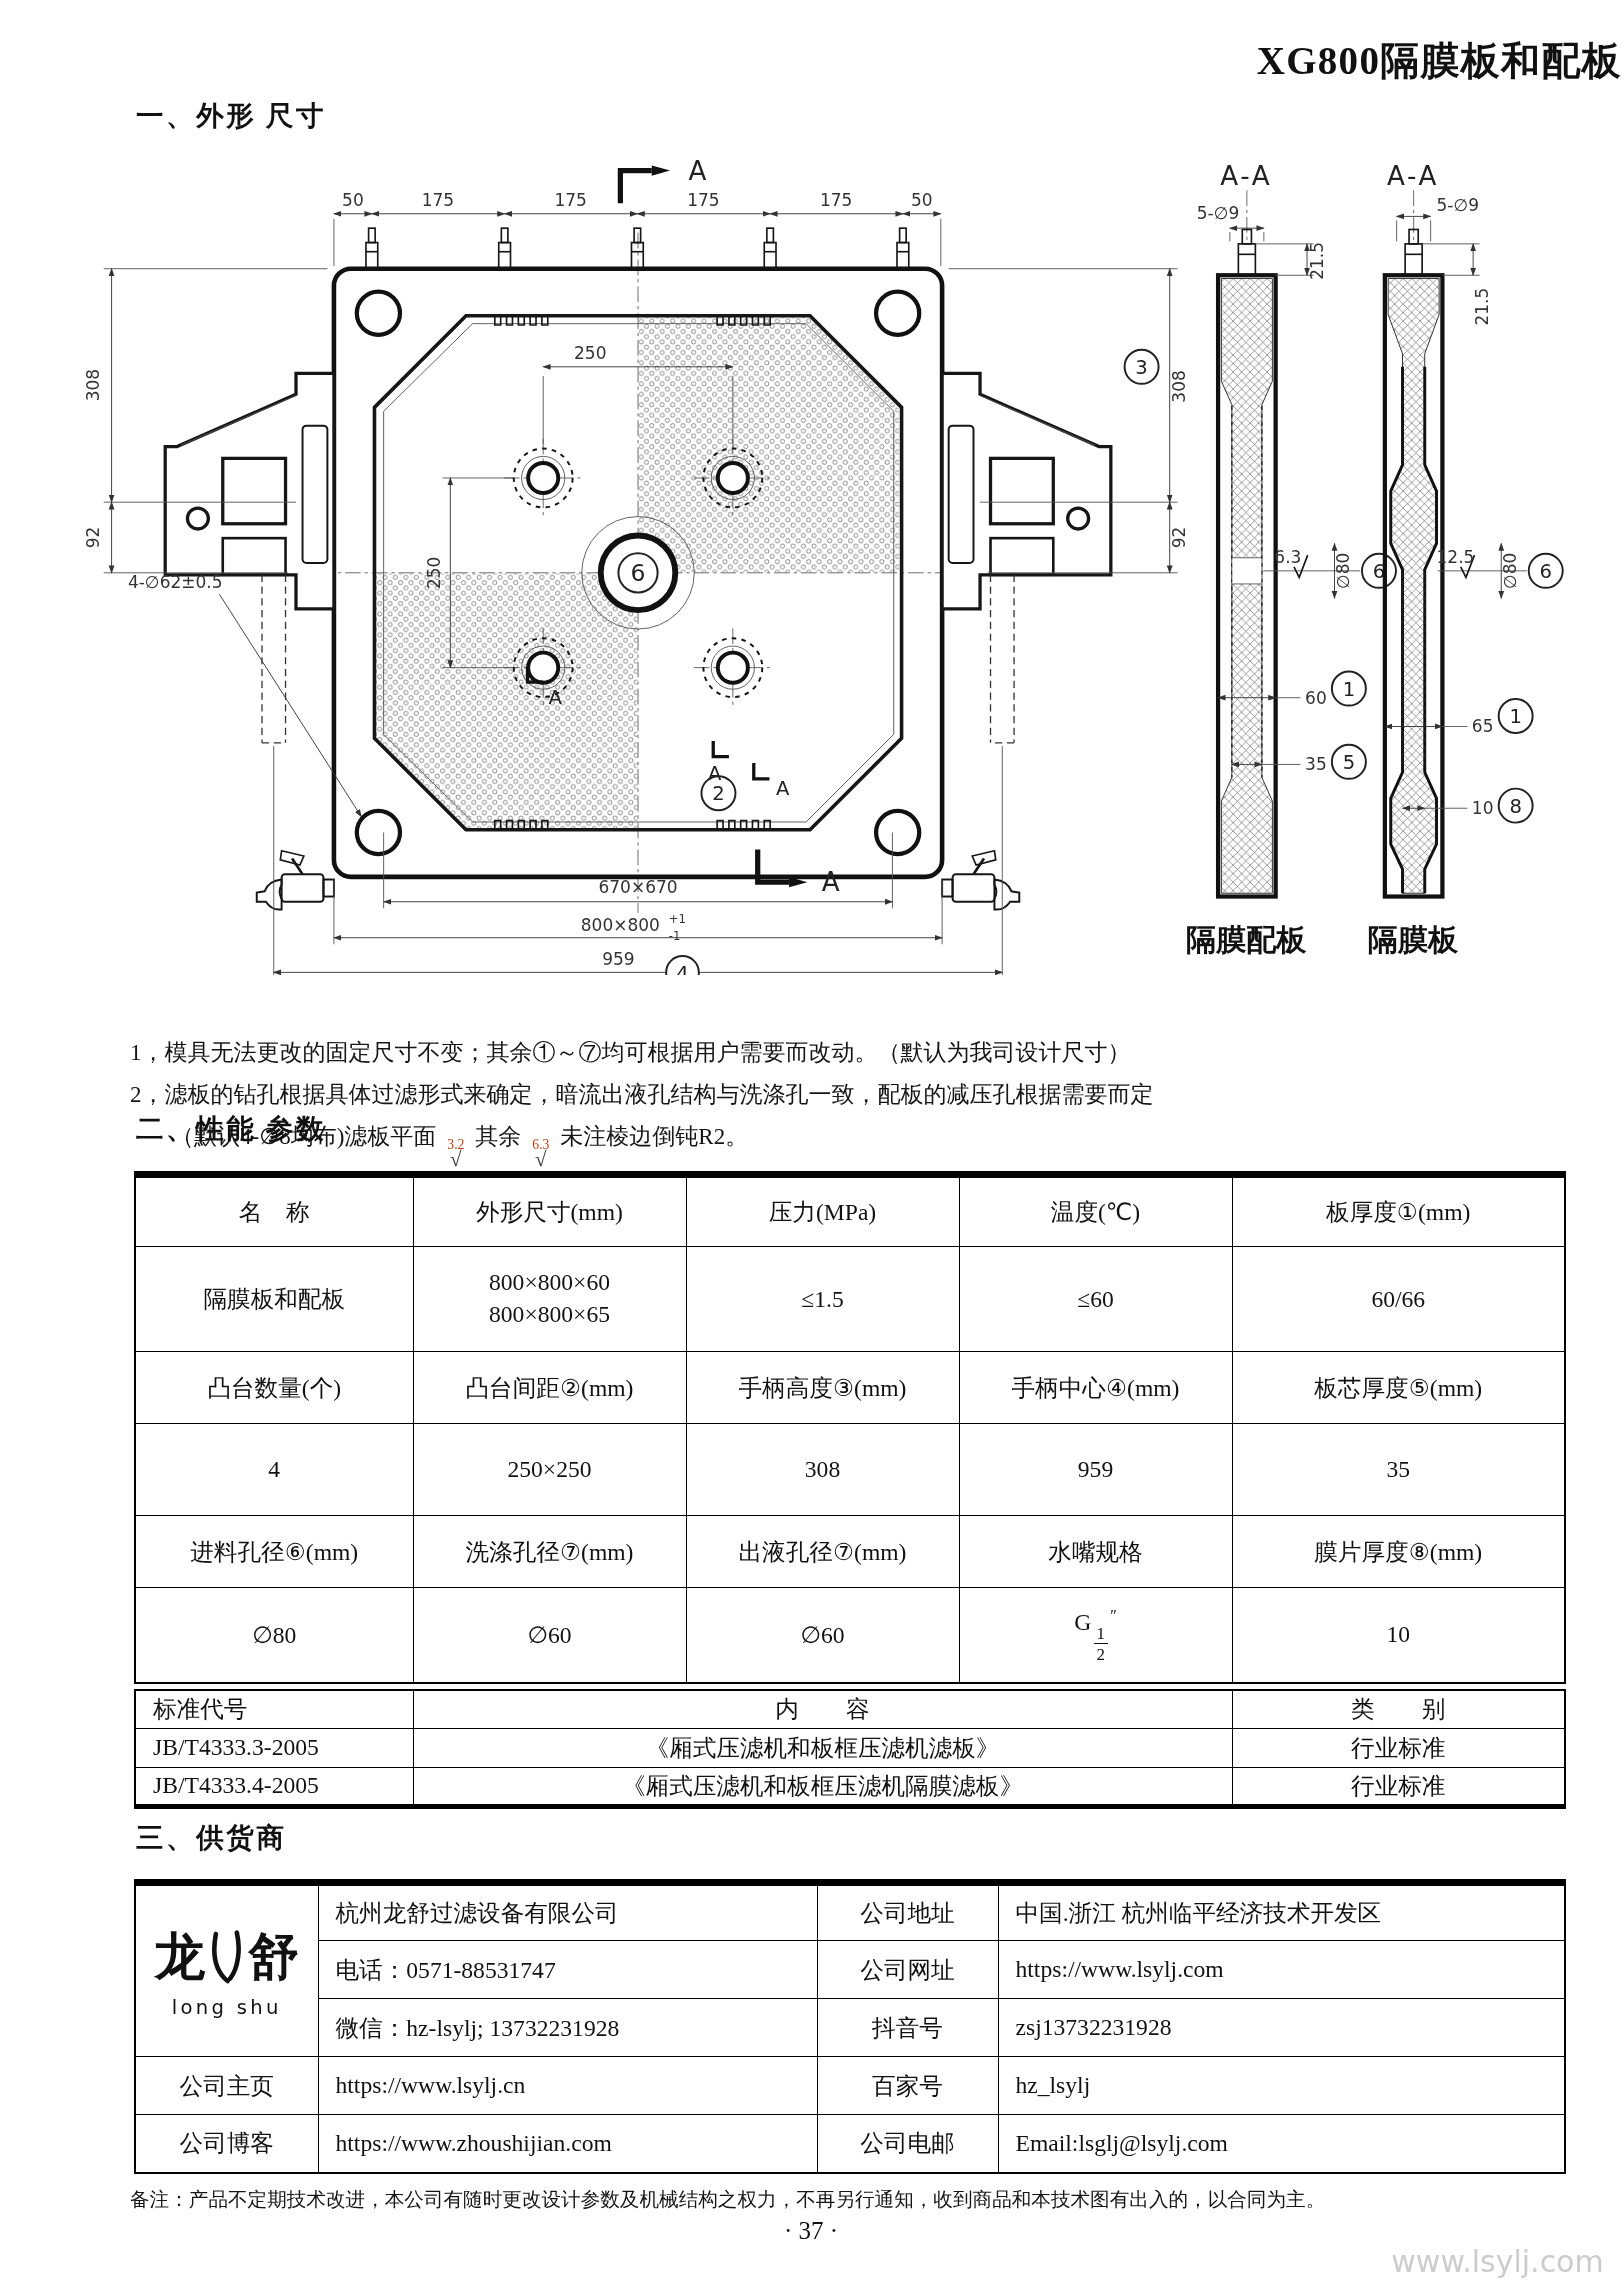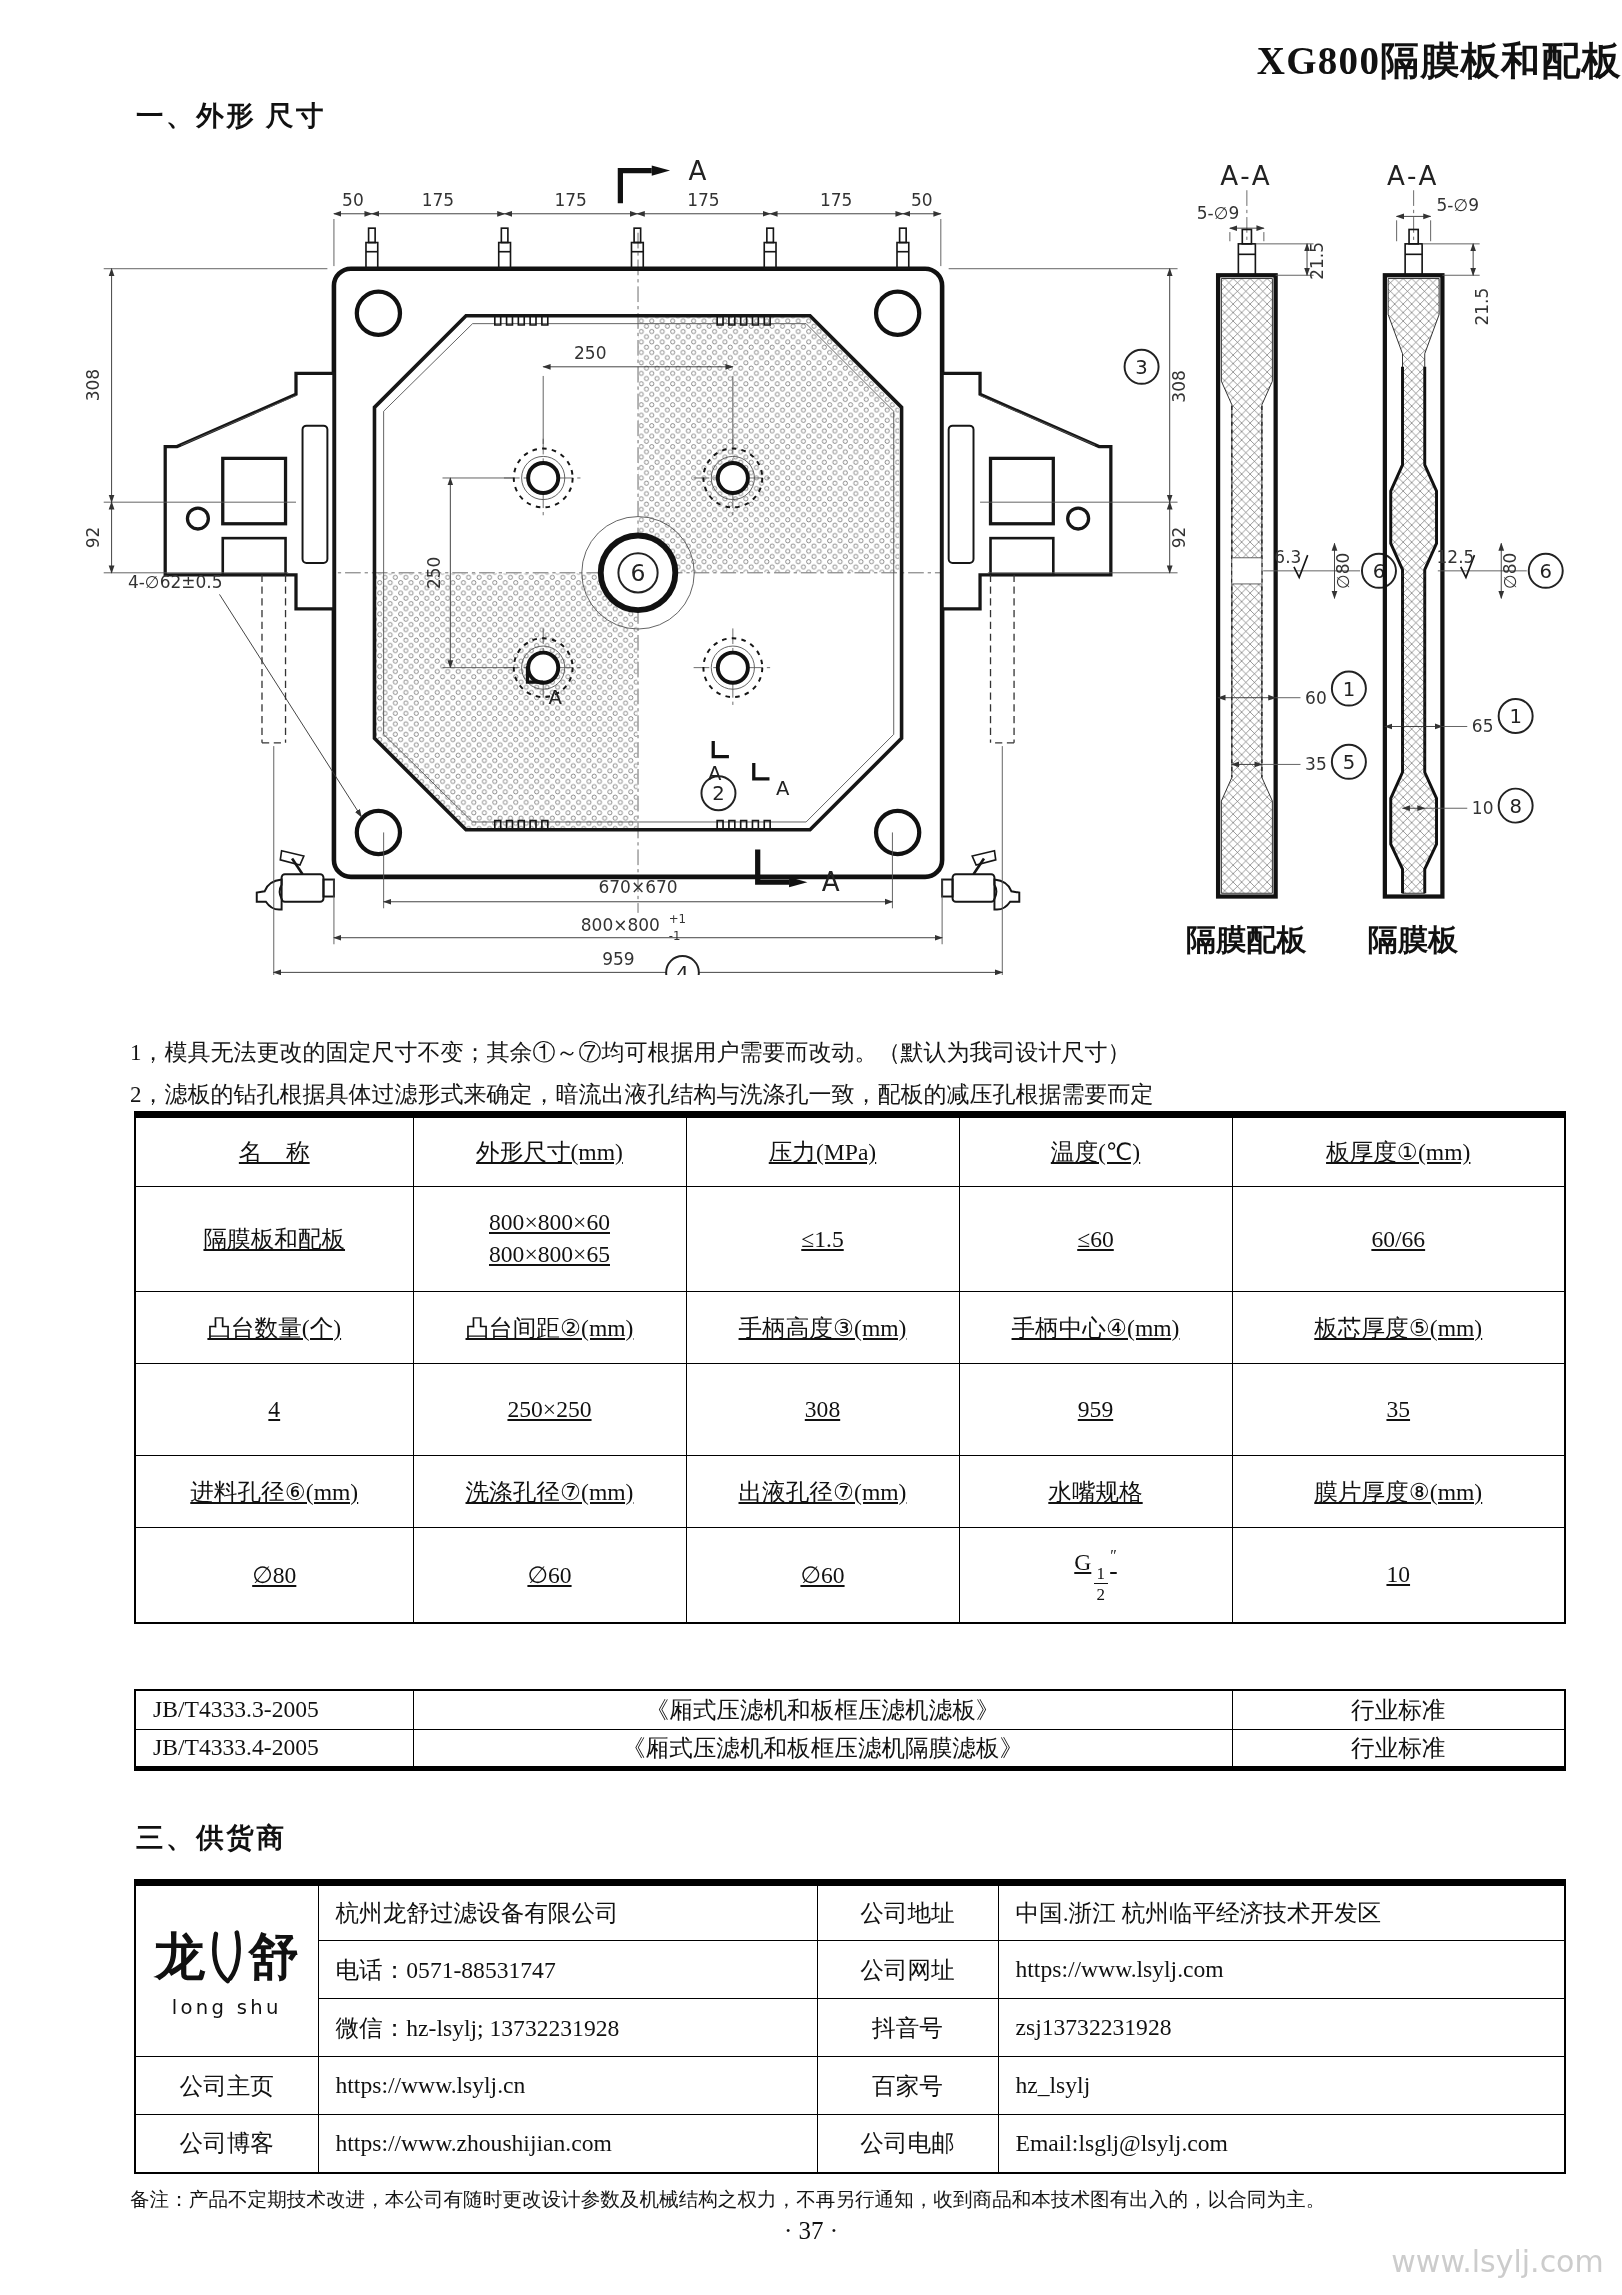--- a/index.html
+++ b/index.html
@@ -15,21 +15,21 @@
   #notes{top:1032px;left:130px;width:1440px;font-size:23px;line-height:42px;color:#151515;font-family:Liberation Serif, serif;}
   #notes .cont{padding-left:41px;}
   .rough{display:inline-flex;flex-direction:column;align-items:center;vertical-align:-5.2px;margin:0 5.2px;}
   .rough-num{font-size:13.7px;line-height:10.5px;color:#c2410c;}
   .rough-check{font-size:21px;line-height:17px;color:#333;}
   
   table{border-collapse:collapse;table-layout:fixed;background:#fff;}
   td{border:1.6px solid #000;font-size:23.6px;text-align:center;vertical-align:middle;padding:0 3.9px;
      overflow:hidden;white-space:nowrap;}
   .tbl{position:absolute;left:134px;width:1430px;}
-  #tbl-perf{top:1111px;border:2.6px solid #000;border-top:7.2px solid #000;text-decoration:underline;}
+  #tbl-perf{top:1171px;border:2.6px solid #000;border-top:7.2px solid #000;}
   #tbl-std{top:1689px;border:2.6px solid #000;border-bottom:5.9px solid #000;}
   #tbl-sup{top:1879px;border:2.6px solid #000;border-top:7.2px solid #000;}
   tr.rh1{height:72px;} tr.rv1{height:105px;} tr.rh2{height:72px;} tr.rv2{height:92px;}
   tr.rh3{height:72px;} tr.rv3{height:95px;}
   tr.rstdh{height:38px;} tr.rstd{height:39px;}
   tr.rsup{height:58px;}
   .tal{text-align:left;padding-left:17px;}
   .two-line{line-height:1.35;}
   .frac{display:inline-flex;flex-direction:column;vertical-align:-9.2px;margin:0 2.6px;line-height:1;}
   .frac .fn{font-size:17px;border-bottom:1.3px solid #111;padding:0 2.6px 1.3px;}
@@ -433,20 +433,25 @@
   </tbody>
     </table>
 
   <table class="tbl" id="tbl-std">
     <colgroup>
         <col style="width:278px">
         <col style="width:819px">
         <col style="width:333px">
       </colgroup>
     <tbody>
+        <tr class="rstdh">
+      <td class="tal">标准代号</td>
+      <td>内　　容</td>
+      <td>类　　别</td>
+    </tr>
     <tr class="rstd">
       <td class="tal">JB/T4333.3-2005</td>
       <td>《厢式压滤机和板框压滤机滤板》</td>
       <td>行业标准</td>
     </tr>
     <tr class="rstd">
       <td class="tal">JB/T4333.4-2005</td>
       <td>《厢式压滤机和板框压滤机隔膜滤板》</td>
       <td>行业标准</td>
     </tr>

